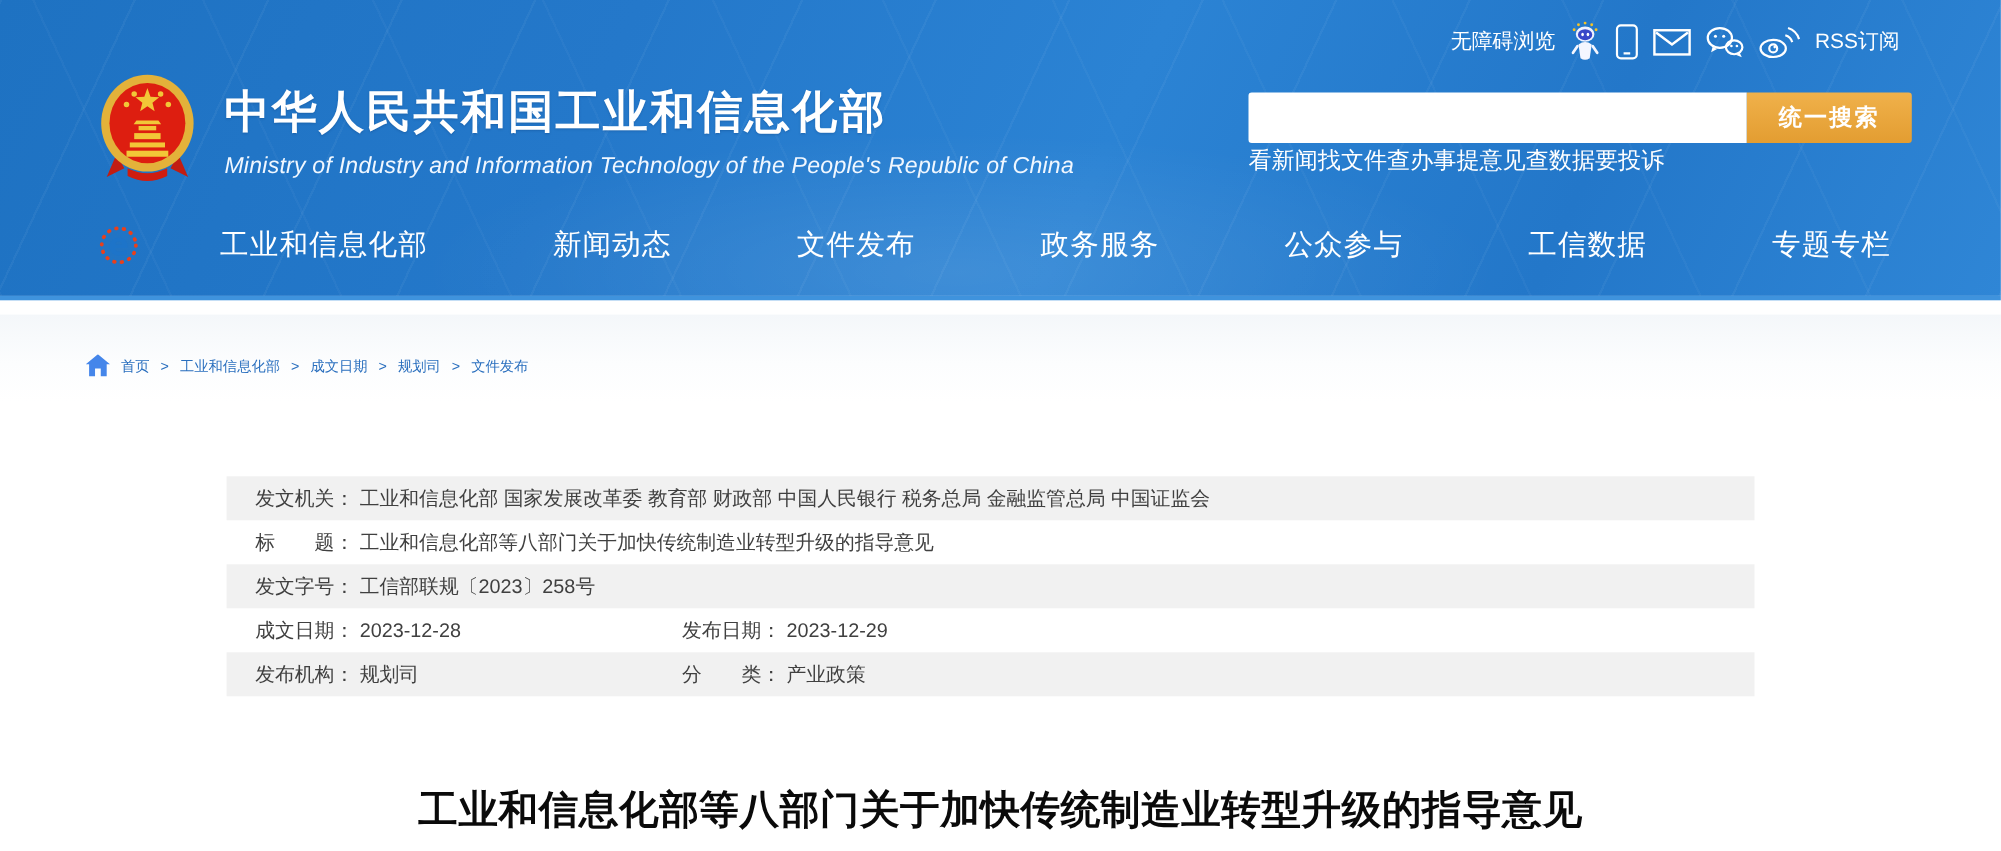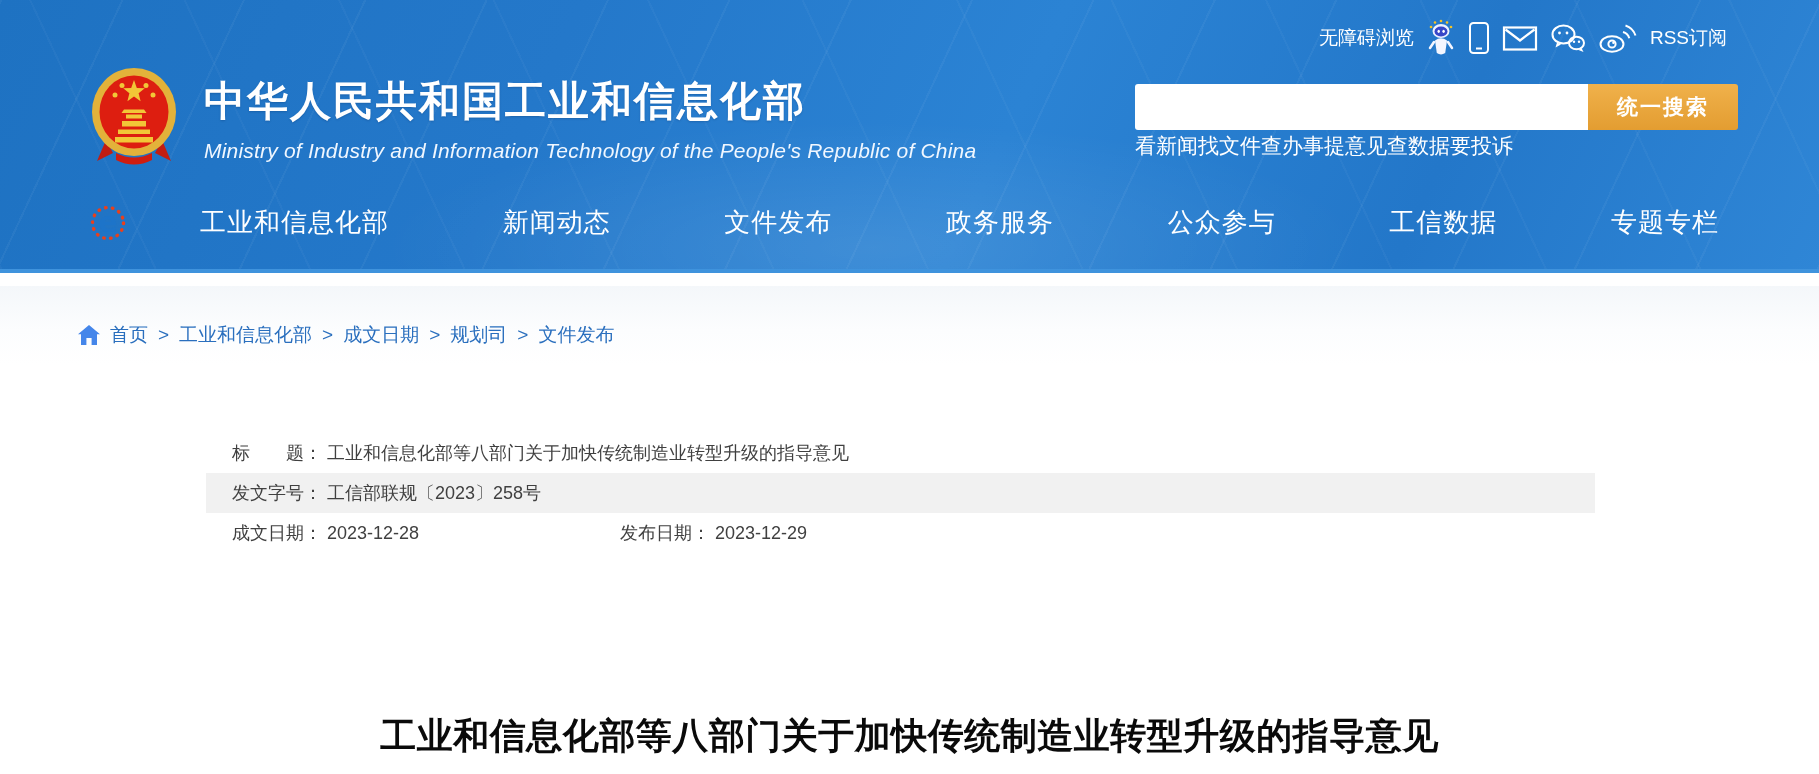--- a/index.html
+++ b/index.html
@@ -47,21 +47,21 @@
   .quick-links a { color:#fff; font-size:21px; text-decoration:none; cursor:pointer; white-space:nowrap; }
 
   .nav { position:absolute; left:88px; right:92px; top:196px; height:52px; display:flex; align-items:center; z-index:2; }
   .nav-items { flex:1; display:flex; justify-content:space-between; margin-left:72px; padding-right:8px; }
   .nav-items a { color:#fff; font-size:26px; text-decoration:none; cursor:pointer; white-space:nowrap; letter-spacing:1px; }
 
   
   .crumb-band { position:absolute; top:286px; left:0; width:100%; height:80px;
     background:linear-gradient(180deg,#f4f7fa 0%, #fcfdfe 55%, #ffffff 100%); }
   .breadcrumb { position:absolute; top:322px; left:78px; display:flex; align-items:center; gap:10px;
-    font-size:19px; color:#2a6fbe; z-index:2; }
+    font-size:13px; color:#2a6fbe; z-index:2; }
   .breadcrumb a { color:#2a6fbe; text-decoration:none; cursor:pointer; white-space:nowrap; }
   .breadcrumb .sep { color:#2a6fbe; }
 
   
   .meta-table { position:absolute; top:433px; left:206px; width:1389px; z-index:2; }
   .meta-row { height:40px; line-height:40px; font-size:18px; color:#404040; padding:0 0 0 26px; white-space:nowrap; overflow:hidden; }
   .meta-row.odd { background:#f1f1f1; }
   .meta-label { color:#404040; }
   .meta-value { color:#404040; margin-left:5px; }
   .col1 { display:inline-block; width:388px; }
@@ -207,26 +207,32 @@
     <a>工业和信息化部</a>
     <span class="sep">&gt;</span>
     <a>成文日期</a>
     <span class="sep">&gt;</span>
     <a>规划司</a>
     <span class="sep">&gt;</span>
     <a>文件发布</a>
   </div>
 
   <section class="meta-table">
+    <div class="meta-row odd">
+      <span class="meta-label">发文机关：</span><span class="meta-value">工业和信息化部 国家发展改革委 教育部 财政部 中国人民银行 税务总局 金融监管总局 中国证监会</span>
+    </div>
     <div class="meta-row">
       <span class="meta-label">标　　题：</span><span class="meta-value">工业和信息化部等八部门关于加快传统制造业转型升级的指导意见</span>
     </div>
     <div class="meta-row odd">
       <span class="meta-label">发文字号：</span><span class="meta-value">工信部联规〔2023〕258号</span>
     </div>
     <div class="meta-row">
       <span class="col1"><span class="meta-label">成文日期：</span><span class="meta-value">2023-12-28</span></span><span class="meta-label">发布日期：</span><span class="meta-value">2023-12-29</span>
     </div>
+    <div class="meta-row odd">
+      <span class="col1"><span class="meta-label">发布机构：</span><span class="meta-value">规划司</span></span><span class="meta-label">分　　类：</span><span class="meta-value">产业政策</span>
+    </div>
   </section>
 
   <h1 class="article-title">工业和信息化部等八部门关于加快传统制造业转型升级的指导意见</h1>
 
 </div>
 
 </body></html>

